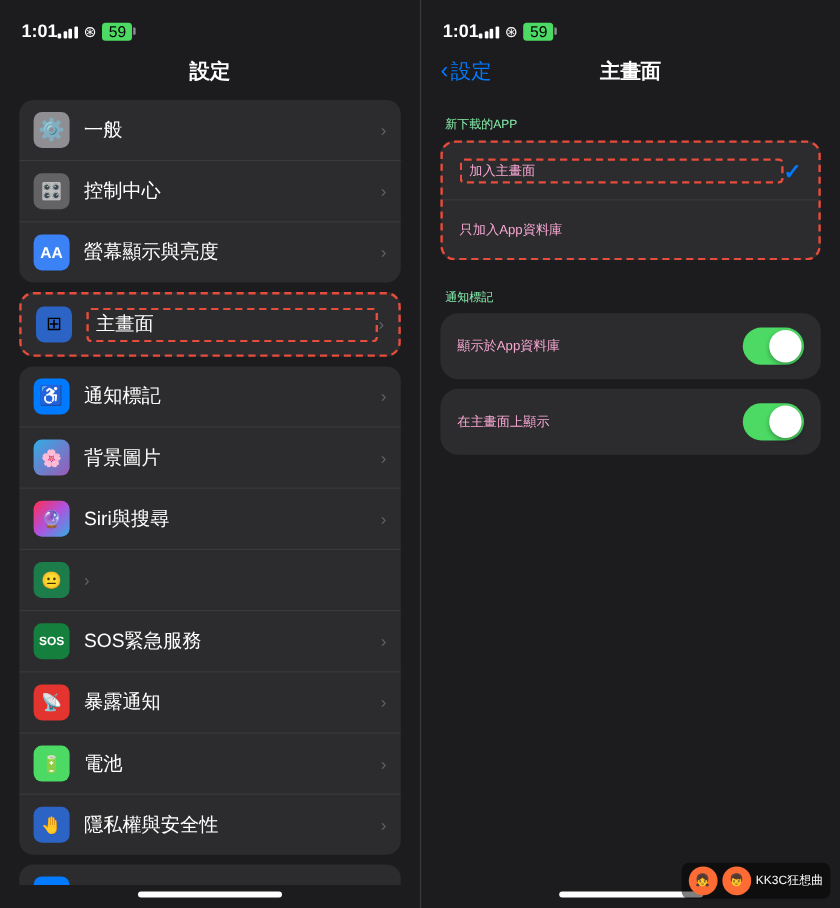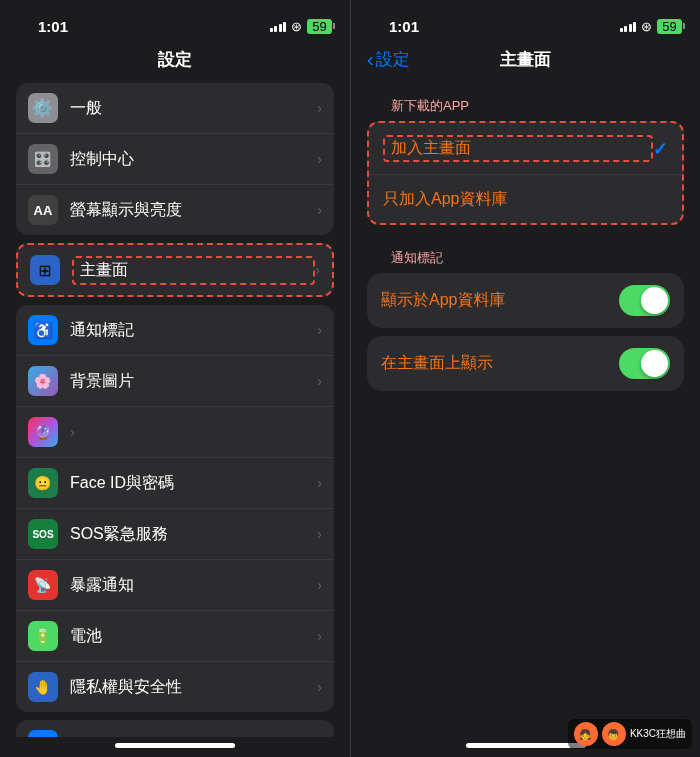--- a/index.html
+++ b/index.html
@@ -30,25 +30,24 @@
       background: #1c1c1e;
       display: flex;
       flex-direction: column;
       overflow: hidden;
       border-left: 1px solid #3a3a3c;
     }
 
     
     .status-bar {
       display: flex;
-      justify-content: space-between;
+      justify-content: flex-start;
       align-items: center;
       padding: 14px 18px 6px;
       height: 44px;
-      margin-left: 20px;
     }
     .status-time {
       font-size: 15px;
       font-weight: 600;
       color: #fff;
     }
     .status-icons {
       display: flex;
       align-items: center;
       gap: 5px;
@@ -183,24 +182,23 @@
 
     
     .right-content {
       flex: 1;
       padding: 0 16px;
       overflow-y: auto;
     }
     .right-content::-webkit-scrollbar { display: none; }
 
     .section-header {
-      color: #fca5a5;
-      font-size: 13px;
+      color: #86efac;
+      font-size: 10px;
       padding: 16px 4px 6px;
-      margin-left: 20px;
     }
 
     .options-group {
       background: #2c2c2e;
       border-radius: 15px;
       overflow: hidden;
       margin-bottom: 8px;
     }
 
     .option-item {
@@ -208,22 +206,22 @@
       align-items: center;
       padding: 12px 14px;
       border-bottom: 0.5px solid #3a3a3c;
       cursor: pointer;
       min-height: 48px;
     }
     .option-item:last-child { border-bottom: none; }
 
     .option-label {
       flex: 1;
-      color: #f97316;
-      font-size: 16px;
+      color: #f9a8d4;
+      font-size: 11px;
     }
 
     .option-check {
       color: #007aff;
       font-size: 18px;
       font-weight: 600;
     }
 
     
     .option-highlight-box {
@@ -326,21 +324,21 @@
         <div class="settings-icon" style="background:#8e8e93; font-size:18px;">⚙️</div>
         <span class="settings-label">一般</span>
         <span class="settings-chevron">›</span>
       </div>
       <div class="settings-item">
         <div class="settings-icon" style="background:#636366; font-size:14px;">🎛️</div>
         <span class="settings-label">控制中心</span>
         <span class="settings-chevron">›</span>
       </div>
       <div class="settings-item">
-        <div class="settings-icon" style="background:#404040; color:#fff; font-size:13px; font-weight:700;">AA</div>
+        <div class="settings-icon" style="background:#3b82f6; color:#fff; font-size:13px; font-weight:700;">AA</div>
         <span class="settings-label">螢幕顯示與亮度</span>
         <span class="settings-chevron">›</span>
       </div>
     </div>
 
     <div class="settings-group" style="border: 2px dashed #e74c3c; border-radius: 12px;">
       <div class="settings-item">
         <div class="settings-icon" style="background:#2c64c6; font-size:16px;">⊞</div>
         <span class="settings-label highlight-box">主畫面</span>
         <span class="settings-chevron">›</span>
@@ -353,25 +351,25 @@
         <span class="settings-label">通知標記</span>
         <span class="settings-chevron">›</span>
       </div>
       <div class="settings-item">
         <div class="settings-icon" style="background: linear-gradient(135deg,#32ade6,#9b59b6); font-size:14px;">🌸</div>
         <span class="settings-label">背景圖片</span>
         <span class="settings-chevron">›</span>
       </div>
       <div class="settings-item">
         <div class="settings-icon" style="background: linear-gradient(135deg,#ff2d55,#af52de,#32ade6); font-size:14px;">🔮</div>
+        <span class="settings-label">Siri與搜尋</span>
         <span class="settings-chevron">›</span>
       </div>
       <div class="settings-item">
         <div class="settings-icon" style="background:#1c7c4a; font-size:14px;">😐</div>
-        <span class="settings-label">Face ID與密碼</span>
         <span class="settings-chevron">›</span>
       </div>
       <div class="settings-item">
         <div class="settings-icon" style="background:#15803d; color:#fff; font-size:10px; font-weight:800;">SOS</div>
         <span class="settings-label">SOS緊急服務</span>
         <span class="settings-chevron">›</span>
       </div>
       <div class="settings-item">
         <div class="settings-icon" style="background:#e3342f; font-size:14px;">📡</div>
         <span class="settings-label">暴露通知</span>

